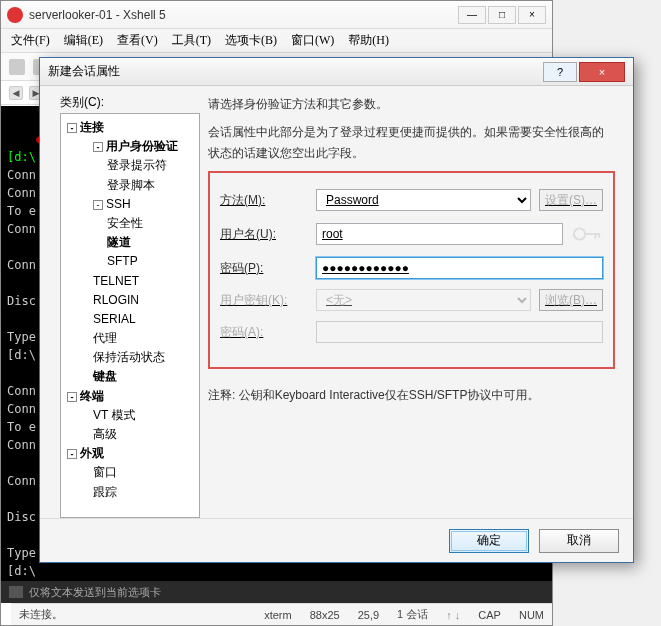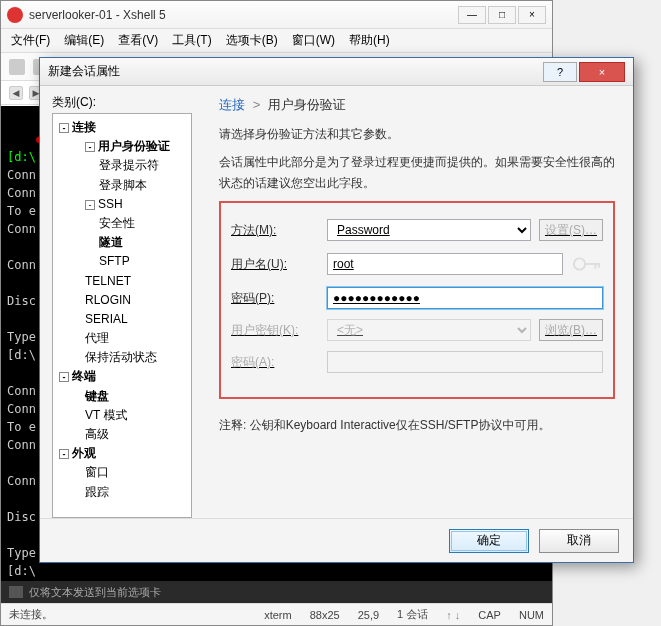--- a/index.html
+++ b/index.html
@@ -4,41 +4,41 @@
 <style>
 * { box-sizing: border-box; margin: 0; padding: 0; }
 body { font-family: "Microsoft YaHei", "SimSun", Tahoma, sans-serif; font-size: 12px; background: #f0f0f0; width: 661px; height: 626px; overflow: hidden; position: relative; }
 .main-window { width: 553px; height: 626px; background: #fff; border: 1px solid #888; position: relative; }
 .title-bar { height: 28px; background: linear-gradient(#fdfdfd, #f3f3f3); border-bottom: 1px solid #ddd; display: flex; align-items: center; padding: 0 6px; }
 .title-bar-icon { width: 16px; height: 16px; background: #d33; border-radius: 50%; margin-right: 6px; }
 .title-bar-text { flex: 1; font-size: 12px; color: #333; }
 .title-bar-btns { display: flex; gap: 2px; }
 .title-bar-btn { width: 28px; height: 18px; border: 1px solid #ccc; background: #f5f5f5; font-size: 10px; display: flex; align-items: center; justify-content: center; cursor: pointer; }
 .menu-bar { height: 24px; background: #f5f5f5; border-bottom: 1px solid #ddd; display: flex; align-items: center; padding: 0 10px; gap: 14px; font-size: 12px; }
-.menu-item { cursor: pointer; }
+.menu-item { cursor: pointer; font-family: Liberation Serif, serif; }
 .toolbar { height: 28px; background: #fafafa; border-bottom: 1px solid #ddd; display: flex; align-items: center; padding: 0 8px; gap: 8px; }
 .toolbar-icon { width: 16px; height: 16px; background: #ccc; border-radius: 2px; }
 .toolbar-right { margin-left: auto; display: flex; gap: 6px; }
 .addr-bar { height: 24px; border-bottom: 1px solid #ddd; display: flex; align-items: center; padding: 0 8px; font-size: 11px; color: #555; gap: 6px; }
 .addr-arrow { width: 14px; height: 14px; background: #e5e5e5; border: 1px solid #ccc; border-radius: 2px; display: flex; align-items: center; justify-content: center; font-size: 9px; }
 .terminal-area { position: absolute; left: 0; right: 0; top: 105px; bottom: 40px; background: #000; color: #0c0; font-family: Consolas, monospace; font-size: 12px; padding: 6px; line-height: 1.5; white-space: pre-wrap; }
 .terminal-red-bullet { color: #d00; }
-.status-bar { position: absolute; bottom: 0; left: 0; right: 0; height: 22px; background: #f5f5f5; border-top: 1px solid #ddd; display: flex; align-items: center; padding: 0 8px; font-size: 11px; color: #444; gap: 18px; }
+.status-bar { position: absolute; bottom: 0; left: 10px; right: 0; height: 22px; background: #f5f5f5; border-top: 1px solid #ddd; display: flex; align-items: center; padding: 0 8px; font-size: 11px; color: #444; gap: 18px; }
 .status-bar .spacer { flex: 1; }
 .send-bar { position: absolute; bottom: 22px; left: 0; right: 0; height: 22px; background: #2a2a2a; color: #aaa; display: flex; align-items: center; padding: 0 8px; font-size: 11px; gap: 6px; }
 .send-icon { width: 14px; height: 12px; background: #555; }
 
 
 .dialog { position: absolute; left: 38px; top: 56px; width: 595px; height: 506px; background: #f4f4f4; border: 1px solid #3a6ea5; box-shadow: 4px 4px 14px rgba(0,0,0,.4); display: flex; flex-direction: column; }
 .dlg-title { height: 28px; background: linear-gradient(#fafafa, #e9e9e9); border-bottom: 1px solid #ccc; display: flex; align-items: center; padding: 0 8px; font-size: 12px; }
 .dlg-title-text { flex: 1; }
 .dlg-btn { width: 34px; height: 20px; margin-left: 2px; border: 1px solid #aaa; display: flex; align-items: center; justify-content: center; font-size: 11px; cursor: pointer; }
 .dlg-help { background: #eaf2fb; }
 .dlg-close { background: #d9534f; color: #fff; border-color: #b52b27; width: 46px; }
-.dlg-body { flex: 1; display: flex; padding: 8px 12px 0 12px; gap: 27px; overflow: hidden; }
+.dlg-body { flex: 1; display: flex; padding: 8px 12px 0 20px; gap: 8px; overflow: hidden; }
 .tree-panel { width: 140px; display: flex; flex-direction: column; }
 .tree-label { font-size: 12px; margin-bottom: 2px; }
 .tree { flex: 1; border: 1px solid #aaa; background: #fff; overflow: auto; padding: 4px 2px; font-size: 12px; line-height: 1.6; }
 .tree-node { padding-left: 4px; white-space: nowrap; cursor: pointer; }
 .tree-node .exp { display: inline-block; width: 10px; height: 10px; border: 1px solid #888; text-align: center; line-height: 8px; font-size: 9px; margin-right: 3px; background: #fff; }
 .tree-node.child { padding-left: 30px; }
 .tree-node.child2 { padding-left: 44px; }
 .tree-node.bold { font-weight: bold; }
 .content-panel { flex: 1; display: flex; flex-direction: column; padding-right: 6px; }
 .breadcrumb { font-size: 13px; color: #333; padding: 2px 0 10px 0; }
@@ -160,37 +160,32 @@
           <div class="tree-node child2">登录脚本</div>
           <div class="tree-node child"><span class="exp">-</span><span>SSH</span></div>
           <div class="tree-node child2">安全性</div>
           <div class="tree-node child2 bold">隧道</div>
           <div class="tree-node child2">SFTP</div>
           <div class="tree-node child">TELNET</div>
           <div class="tree-node child">RLOGIN</div>
           <div class="tree-node child">SERIAL</div>
           <div class="tree-node child">代理</div>
           <div class="tree-node child">保持活动状态</div>
+          <div class="tree-node child bold">键盘</div>
           <div class="tree-node bold"><span class="exp">-</span><span>终端</span></div>
-          <div class="tree-node child bold">键盘</div>
           <div class="tree-node child">VT 模式</div>
           <div class="tree-node child">高级</div>
           <div class="tree-node bold"><span class="exp">-</span><span>外观</span></div>
           <div class="tree-node child">窗口</div>
           <div class="tree-node child">跟踪</div>
 
         </div>
       </div>
 
       <div class="content-panel">
-        <div class="breadcrumb">
-          <span class="bc-link">连接</span>
-          <span class="sep">&gt;</span>
-          <span>用户身份验证</span>
-        </div>
 
         <div class="desc">请选择身份验证方法和其它参数。</div>
         <div class="desc">会话属性中此部分是为了登录过程更便捷而提供的。如果需要安全性很高的状态的话建议您空出此字段。</div>
 
         <div class="red-box">
           <div class="form-row">
             <label>方法(M):</label>
             <select>
               <option>Password</option>
             </select>

